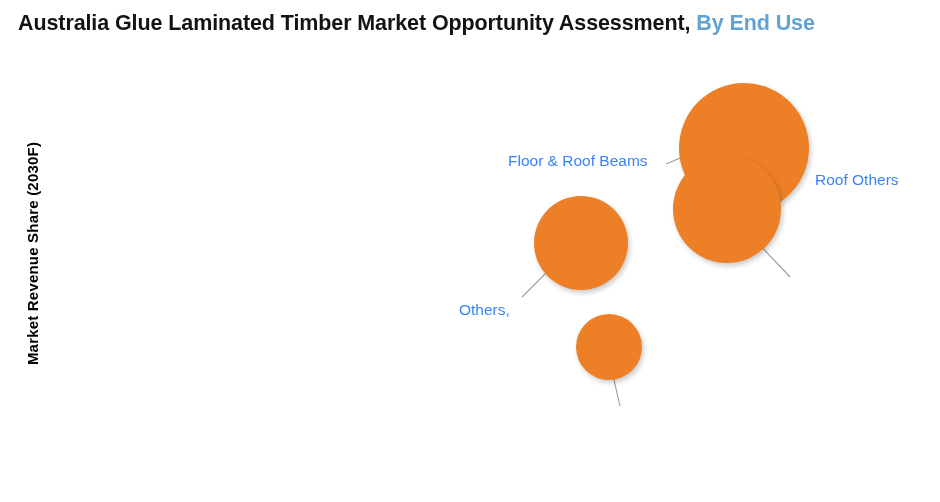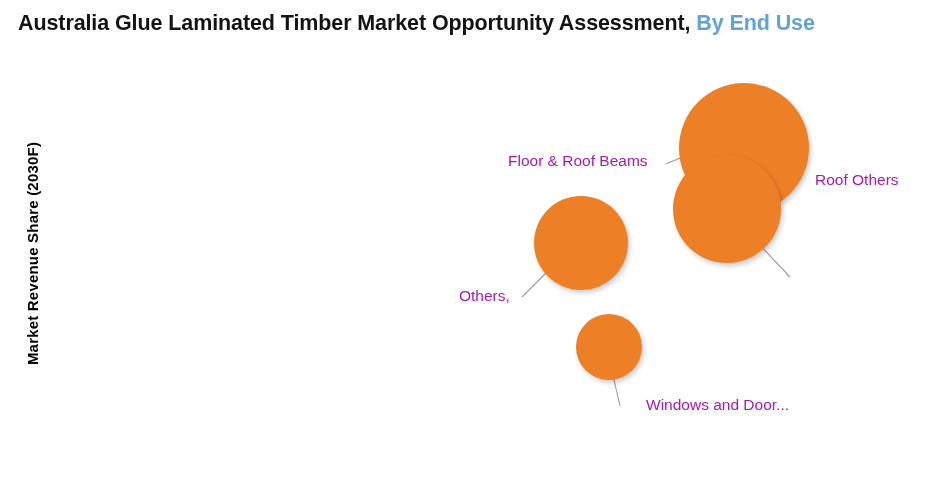--- a/index.html
+++ b/index.html
@@ -80,21 +80,21 @@
   .bubble {
     position: absolute;
     border-radius: 50%;
     background: #ED7F27;
     box-shadow: 2px 3px 5px rgba(0,0,0,0.20);
   }
   .bubble-label {
     position: absolute;
     font-size: 15.5px;
     font-weight: 400;
-    color: #a21caf;
+    color: #3b82f6;
     white-space: nowrap;
     line-height: 1;
   }
 </style>
 </head>
 <body>
 
 <div id="chart-root">
 
   <div class="chart-title">
@@ -116,17 +116,16 @@
         </g>
     </svg>
 
     <div class="bubble" style="left: 679px; top: 83px; width: 130px; height: 130px; background: rgb(237, 127, 39);"></div>
     <div class="bubble" style="left: 673px; top: 155px; width: 108px; height: 108px; background: rgb(237, 127, 39);"></div>
     <div class="bubble" style="left: 534px; top: 196px; width: 94px; height: 94px; background: rgb(237, 127, 39);"></div>
     <div class="bubble" style="left: 576px; top: 314px; width: 66px; height: 66px; background: rgb(237, 127, 39);"></div>
 
     <div class="bubble-label" style="left:508px; top:153px;">Floor &amp; Roof Beams</div>
     <div class="bubble-label" style="left:815px; top:172px;">Roof Others</div>
-    <div class="bubble-label" style="left:459px; top:288px;">Others,</div>
-    <div class="bubble-label" style="left:646px; top:397px;">Windows and Door...</div>
+    <div class="bubble-label" style="left:459px; top:302px;">Others,</div>
 
   </div>
 </div>
 
 </body></html>

